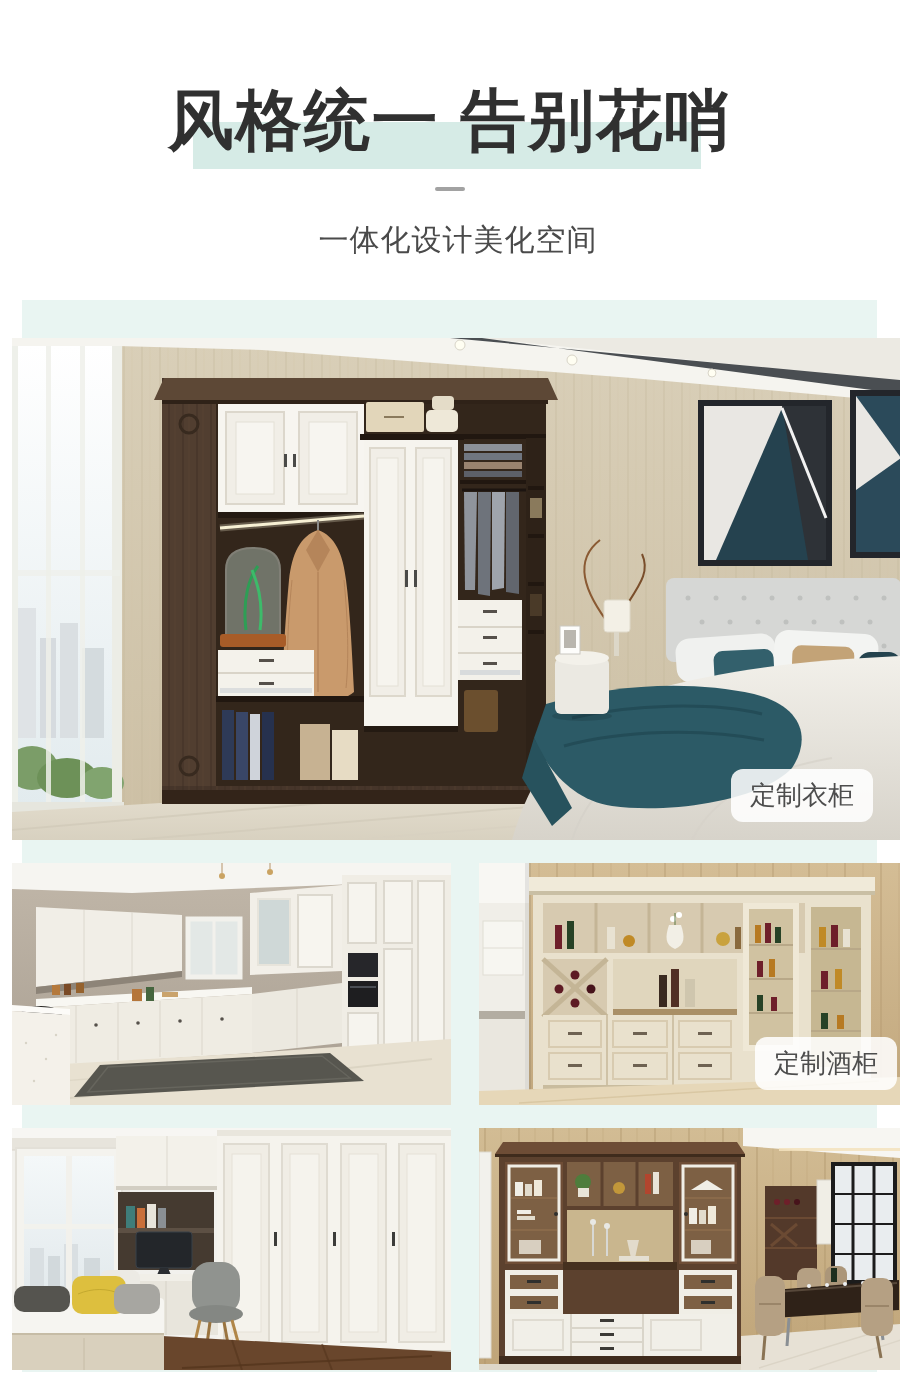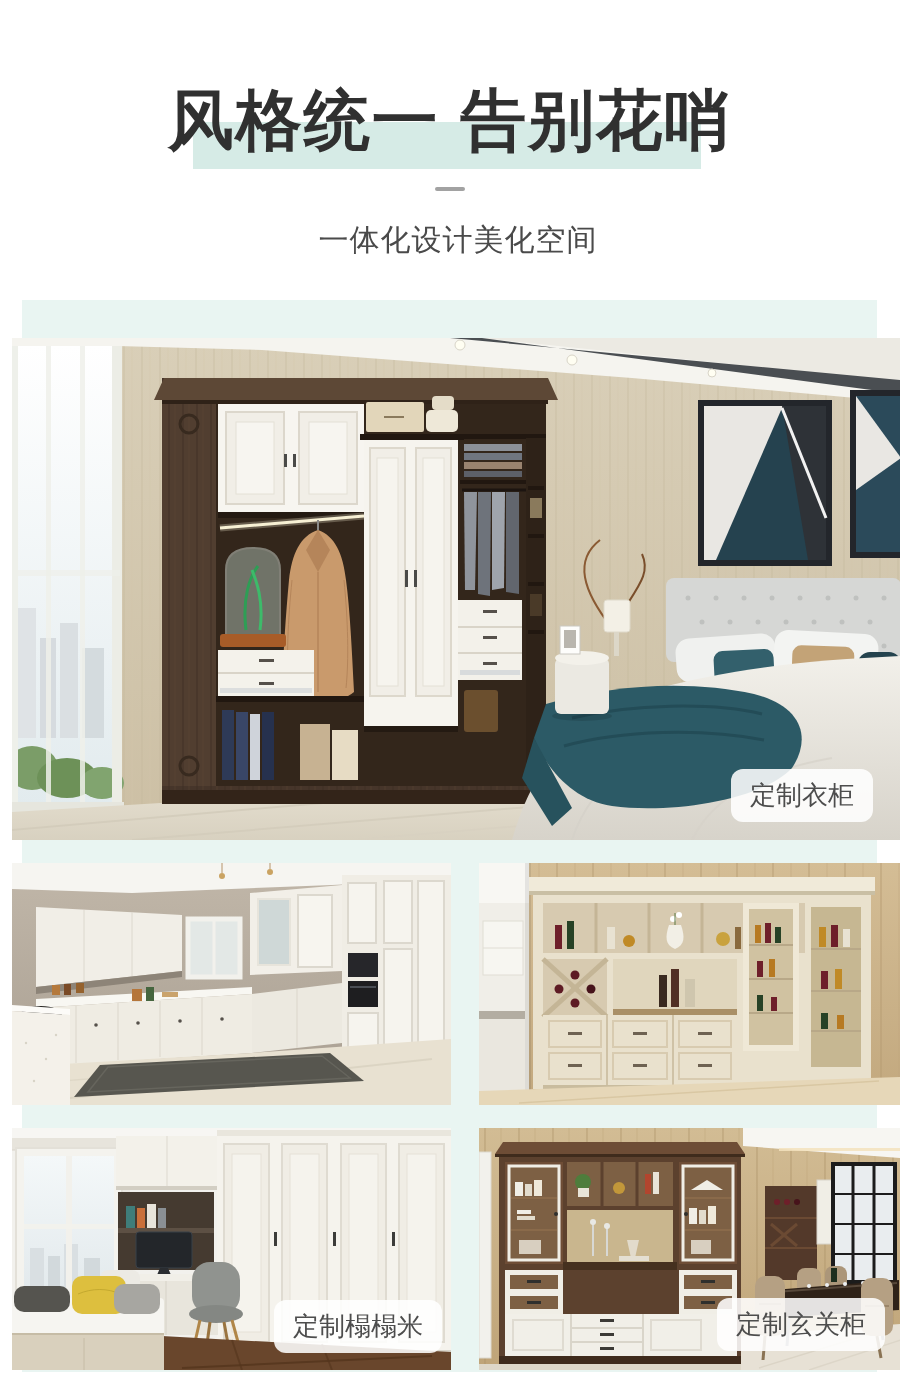--- a/index.html
+++ b/index.html
@@ -431,20 +431,21 @@
         <rect x="89" y="201" width="14" height="3" fill="#6e6252"></rect>
       <rect x="154" y="169" width="14" height="3" fill="#6e6252"></rect>
         <rect x="154" y="201" width="14" height="3" fill="#6e6252"></rect>
       <rect x="219" y="169" width="14" height="3" fill="#6e6252"></rect>
         <rect x="219" y="201" width="14" height="3" fill="#6e6252"></rect>
       <rect x="64" y="222" width="324" height="6" fill="#c9bc9e"></rect>
 
       <polygon points="0,242 0,228 422,214 422,242" fill="#e6d7b8"></polygon>
       <path d="M40,240 L400,218" stroke="#d6c49e" stroke-width="1.5" opacity="0.8"></path>
     </svg>
+    <figcaption class="pill pill-wine">定制酒柜</figcaption>
   </figure>
 
   <figure class="tatami">
     <svg viewBox="0 0 439 242" preserveAspectRatio="none">
       <defs>
         <linearGradient id="tsky" x1="0" y1="0" x2="0" y2="1">
           <stop offset="0" stop-color="#f4f8f9"></stop>
             <stop offset="1" stop-color="#e2e9ec"></stop>
         </linearGradient>
       </defs>
@@ -510,21 +511,20 @@
       <rect x="88" y="142" width="40" height="24" rx="8" fill="#eceae4"></rect>
       <rect x="0" y="170" width="152" height="38" rx="4" fill="#f6f5f1"></rect>
       <rect x="2" y="158" width="56" height="26" rx="10" fill="#55544f"></rect>
       <rect x="60" y="148" width="54" height="38" rx="10" fill="#ddbf3e"></rect>
       <path d="M66,166 C80,160 96,160 108,166" stroke="#c4a92f" fill="none"></path>
       <rect x="102" y="156" width="46" height="30" rx="10" fill="#a7a6a1"></rect>
       <rect x="0" y="206" width="152" height="36" fill="#d9d0bd"></rect>
       <line x1="0" y1="206" x2="152" y2="206" stroke="#c6bca6" stroke-width="2"></line>
       <line x1="72" y1="210" x2="72" y2="242" stroke="#c6bca6"></line>
     </svg>
-    <figcaption class="pill pill-tatami">定制榻榻米</figcaption>
   </figure>
 
   <figure class="entry">
     <svg viewBox="0 0 422 242" preserveAspectRatio="none">
       <defs>
         <linearGradient id="ewood" x1="0" y1="0" x2="0" y2="1">
           <stop offset="0" stop-color="#d2bc94"></stop>
             <stop offset="1" stop-color="#bfa478"></stop>
         </linearGradient>
         <pattern id="eplank" width="34" height="40" patternUnits="userSpaceOnUse">
@@ -638,16 +638,15 @@
       <rect x="352" y="140" width="6" height="14" fill="#1d2e1d"></rect>
       <line x1="310" y1="190" x2="308" y2="218" stroke="#8a8f94" stroke-width="3"></line>
       <line x1="400" y1="182" x2="404" y2="212" stroke="#8a8f94" stroke-width="3"></line>
       <rect x="276" y="148" width="30" height="60" rx="10" fill="#b5a083"></rect>
       <line x1="280" y1="176" x2="302" y2="176" stroke="#9a8569" stroke-width="2"></line>
       <rect x="382" y="150" width="32" height="58" rx="10" fill="#b5a083"></rect>
       <line x1="386" y1="178" x2="410" y2="178" stroke="#9a8569" stroke-width="2"></line>
       <line x1="286" y1="208" x2="284" y2="232" stroke="#8a7354" stroke-width="3"></line>
       <line x1="398" y1="208" x2="402" y2="230" stroke="#8a7354" stroke-width="3"></line>
     </svg>
-    <figcaption class="pill pill-entry">定制玄关柜</figcaption>
   </figure>
 
 </div>
 
 </body></html>

